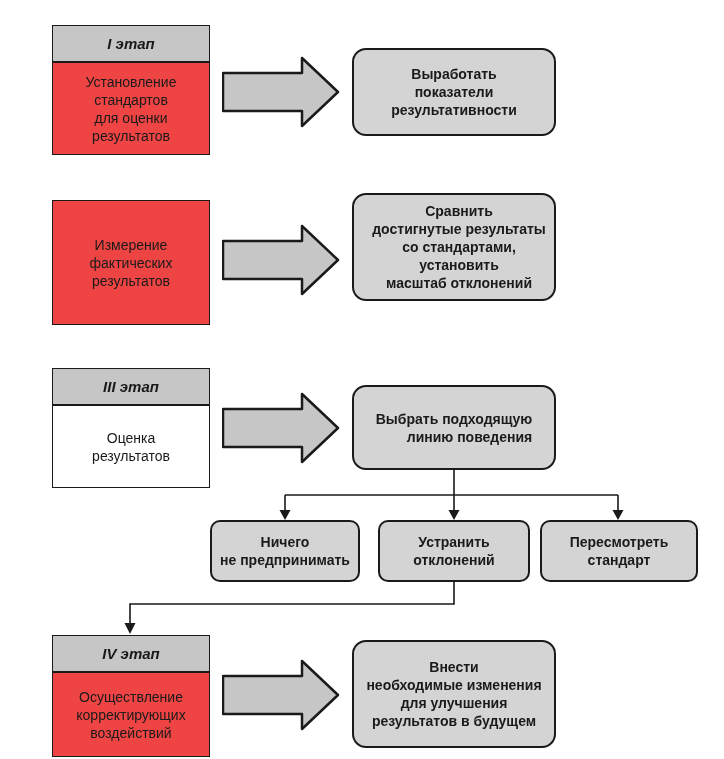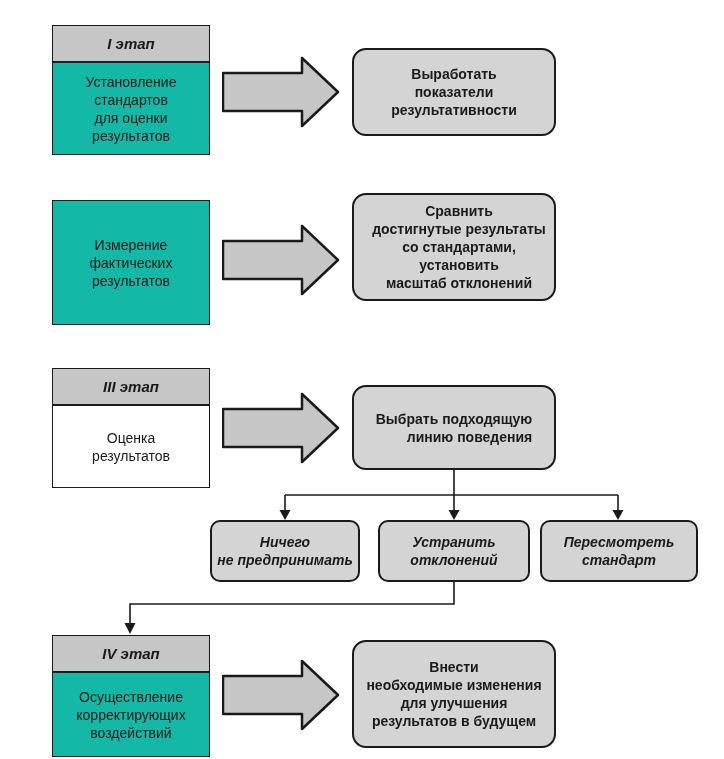--- a/index.html
+++ b/index.html
@@ -16,21 +16,21 @@
 
   
   .stage {
     position: absolute;
     left: 52px;
     width: 158px;
     border: 1.5px solid #1a1a1a;
     box-sizing: border-box;
     display: flex;
     flex-direction: column;
-    background: #14b8a6;
+    background: #ef4444;
   }
   .stage-header {
     height: 35px;
     flex: 0 0 auto;
     background: #c6c6c6;
     border-bottom: 2px solid #1a1a1a;
     display: flex;
     align-items: center;
     justify-content: center;
     font-weight: bold;
@@ -97,21 +97,20 @@
     border-radius: 10px;
     box-sizing: border-box;
     background: #d4d4d4;
     display: flex;
     align-items: center;
     justify-content: center;
     font-size: 14px;
     font-weight: 600;
     line-height: 18px;
     padding: 4px;
-    font-style: italic;
   }
   #branch1 { left: 210px; width: 150px; }
   #branch2 { left: 378px; width: 152px; }
   #branch3 { left: 540px; width: 158px; }
 
   
   .connectors {
     position: absolute;
     left: 0; top: 0;
     width: 724px; height: 759px;

